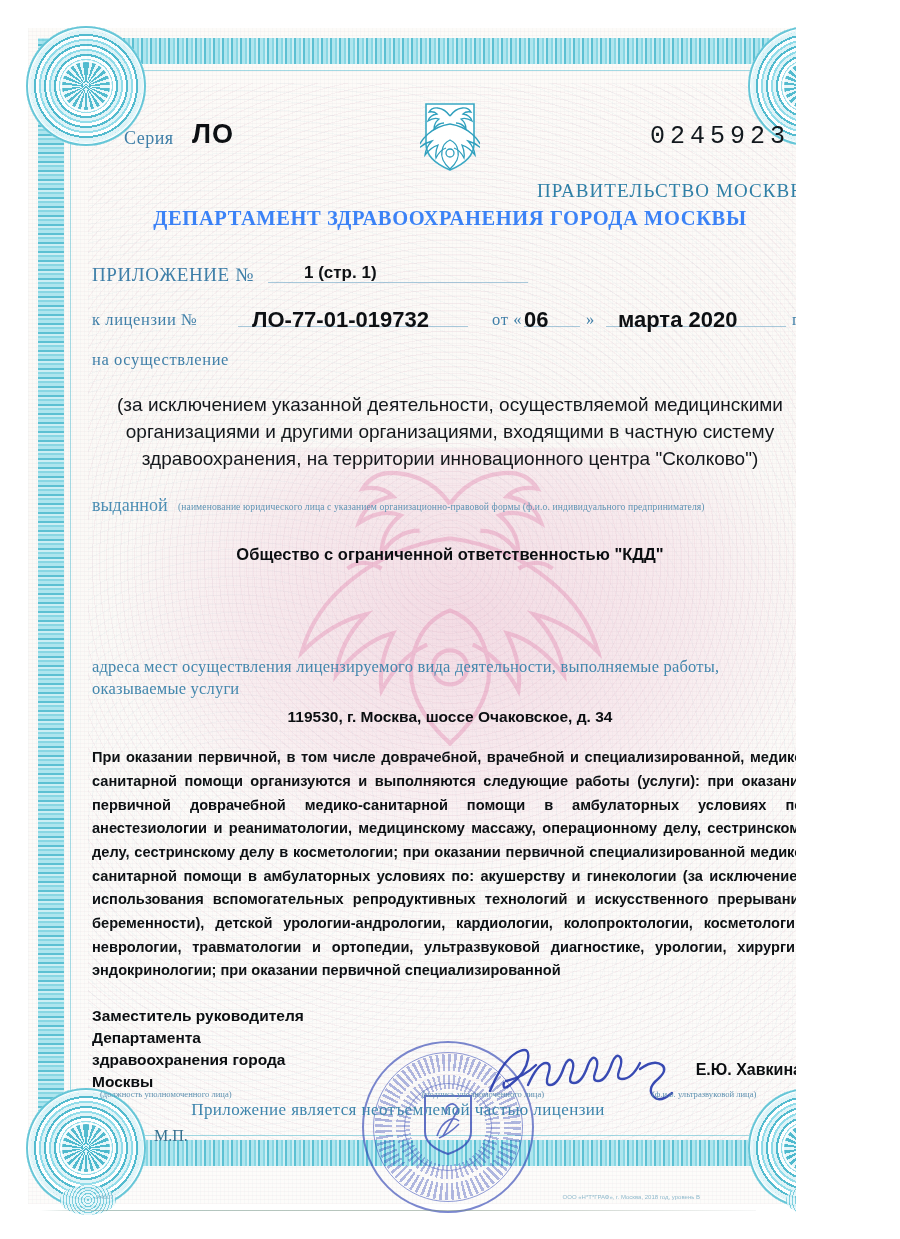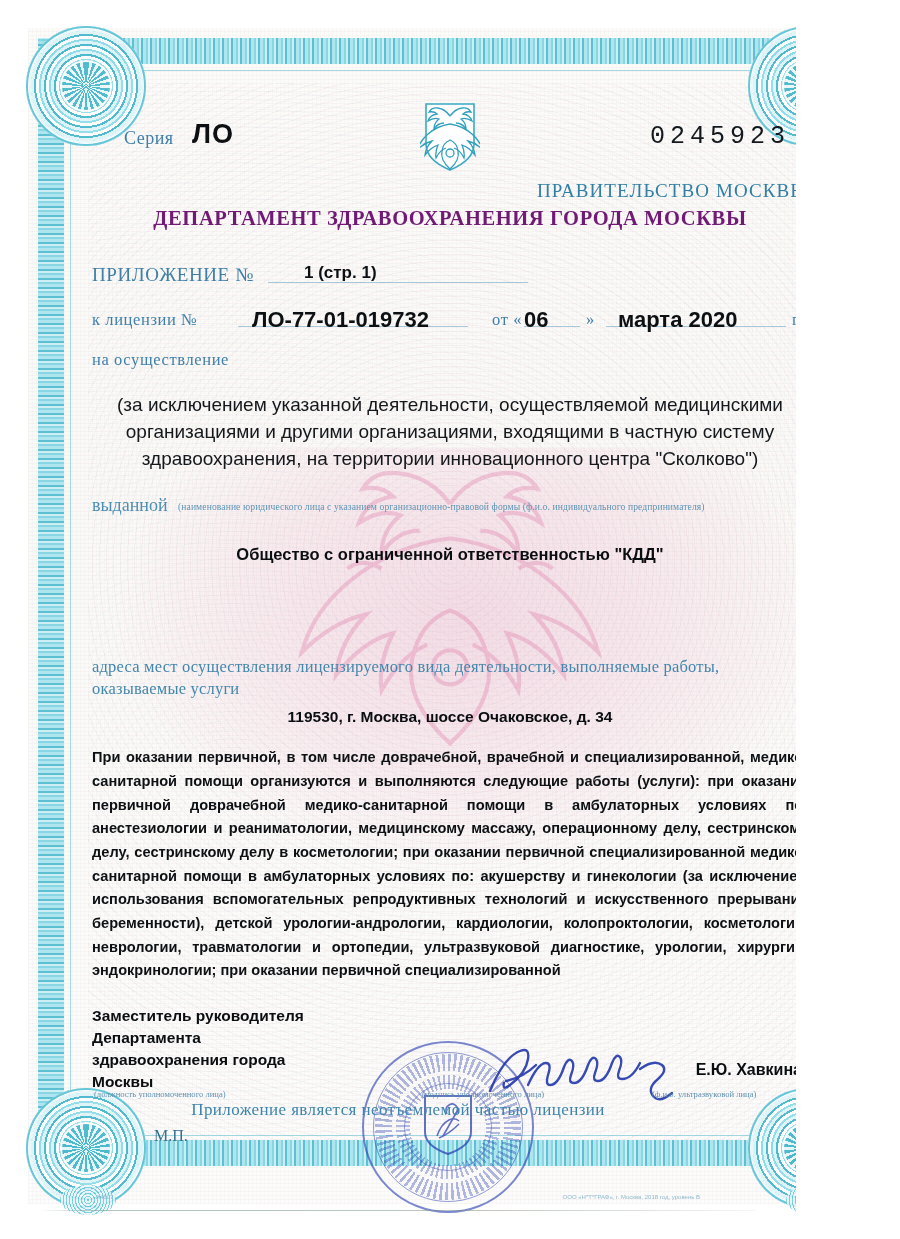--- a/index.html
+++ b/index.html
@@ -155,21 +155,21 @@
     text-align: right;
     font-size: 19px;
     color: #2f7fa6;
     letter-spacing: 1.1px;
     margin-top: 2px;
   }
   .gov-line-2 {
     text-align: center;
     font-size: 20.5px;
     font-weight: bold;
-    color: #701a75;
+    color: #3b82f6;
     letter-spacing: .6px;
     margin-top: 5px;
   }
 
   
   .field-row {
     position: relative;
     margin-top: 26px;
     height: 30px;
   }
@@ -293,21 +293,21 @@
     font-size: 16px;
     color: #0b0e11;
   }
   .cap {
     position: absolute;
     font-size: 8.6px;
     color: #5d90b0;
     font-family: "Liberation Serif", serif;
     white-space: nowrap;
   }
-  .cap-post { left: 2px;   top: 84px; }
+  .cap-post { left: 8px;   top: 84px; }
   .cap-sig  { left: 330px; top: 84px; }
   .cap-fio  { left: 560px; top: 84px; }
 
   .mp {
     position: absolute;
     left: 62px; top: 122px;
     font-size: 16px;
     color: #36708f;
     font-family: "Liberation Serif", serif;
   }

